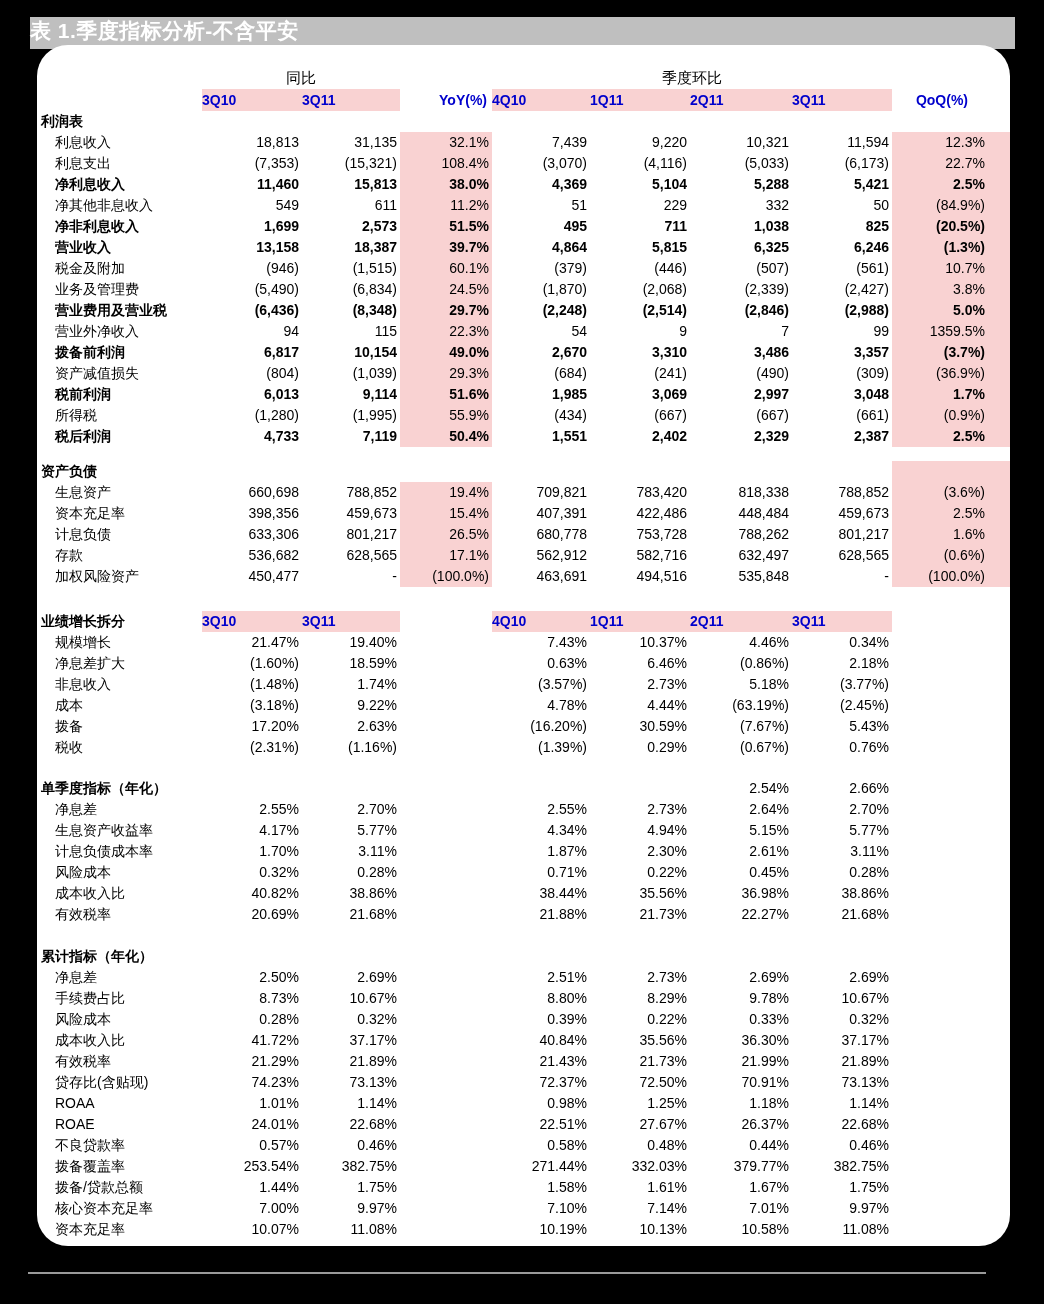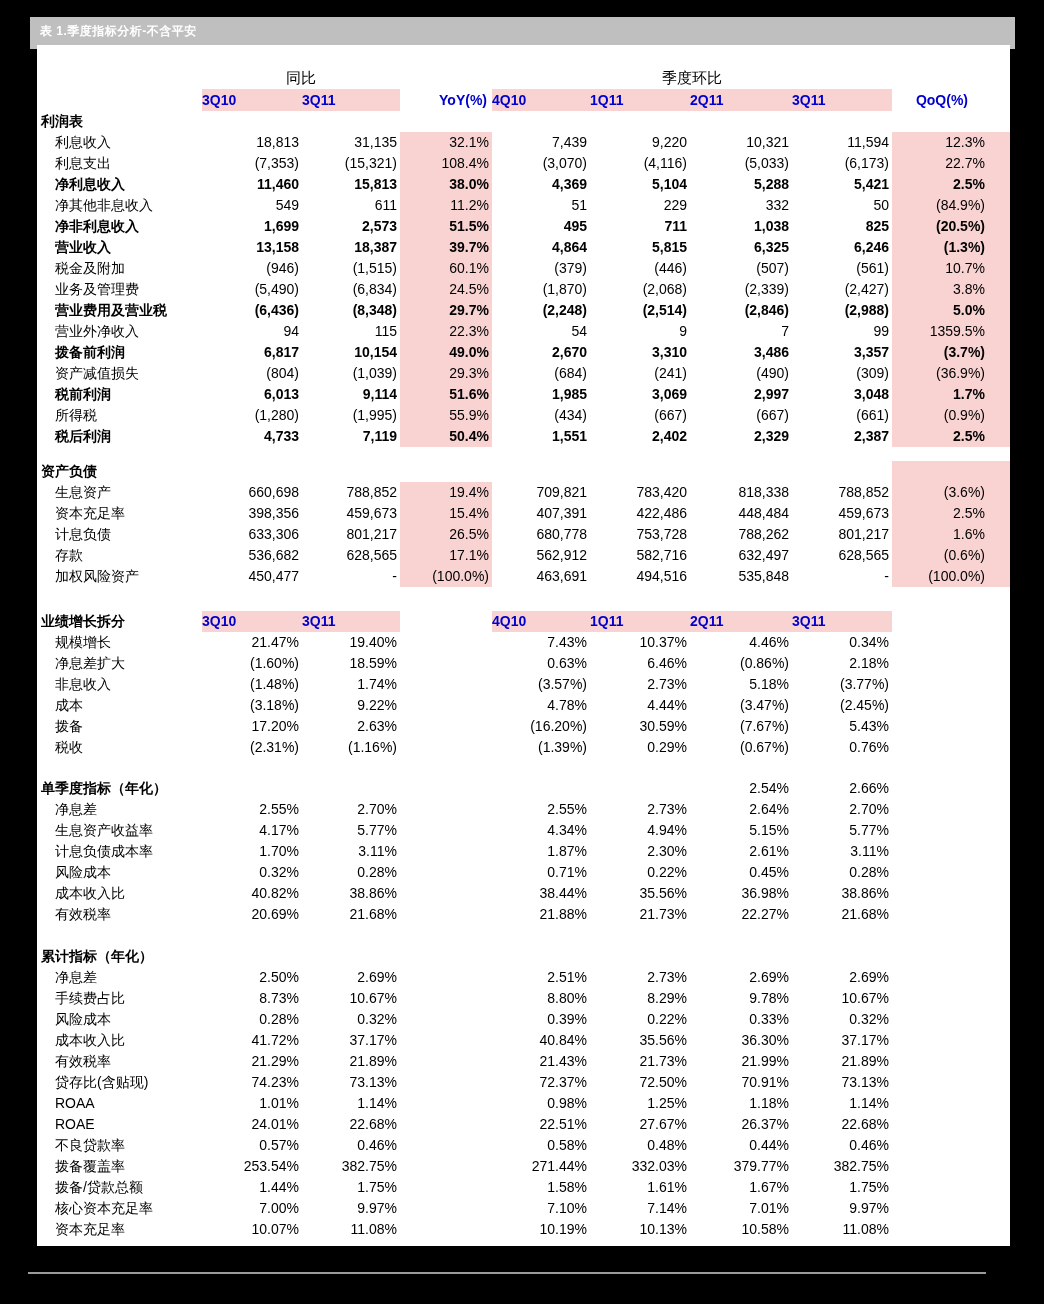--- a/index.html
+++ b/index.html
@@ -1,22 +1,22 @@
 <!DOCTYPE html>
 <html><head>
 <meta charset="utf-8">
 <style>
   html,body{margin:0;padding:0;background:#000;}
   .page{position:relative;width:1044px;height:1304px;background:#000;overflow:hidden;
         font-family:"Liberation Sans","DejaVu Sans",sans-serif;}
   .title-bar{position:absolute;left:30px;top:17px;width:985px;height:32px;background:#bfbfbf;
-        color:#ffffff;font-weight:bold;font-size:12px;line-height:28px;padding-left:10px;
+        color:#ffffff;font-weight:bold;font-size:21px;line-height:28px;
         box-sizing:border-box;letter-spacing:0.5px;}
   .panel{position:absolute;left:37px;top:45px;width:973px;background:#ffffff;
-        padding-top:22px;padding-bottom:6px;box-sizing:content-box;}
+        padding-top:22px;padding-bottom:6px;box-sizing:content-box;border-radius:31px;}
   table{border-collapse:collapse;table-layout:fixed;width:973px;}
   td{height:21px;line-height:21px;padding:0;font-size:14px;color:#000;white-space:nowrap;overflow:visible;}
   thead td{height:22px;line-height:22px;}
   .grp{text-align:center;font-size:15px;}
   .num{text-align:right;padding-right:3px;}
   .lastcol{padding-right:25px;}
   .pink{background:#f9d2d2;}
   .blue{color:#0000cc;font-weight:bold;}
   .qc{text-align:left;}
   .yoy-head{padding-right:5px;}
@@ -362,21 +362,21 @@
             <td class="num">(3.77%)</td>
             <td class="num lastcol"></td>
           </tr>
           <tr>
             <td class="lbl row-lbl">成本</td>
             <td class="num">(3.18%)</td>
             <td class="num">9.22%</td>
             <td class="num"></td>
             <td class="num">4.78%</td>
             <td class="num">4.44%</td>
-            <td class="num">(3.47%)</td>
+            <td class="num">(63.19%)</td>
             <td class="num">(2.45%)</td>
             <td class="num lastcol"></td>
           </tr>
           <tr>
             <td class="lbl row-lbl">拨备</td>
             <td class="num">17.20%</td>
             <td class="num">2.63%</td>
             <td class="num"></td>
             <td class="num">(16.20%)</td>
             <td class="num">30.59%</td>

